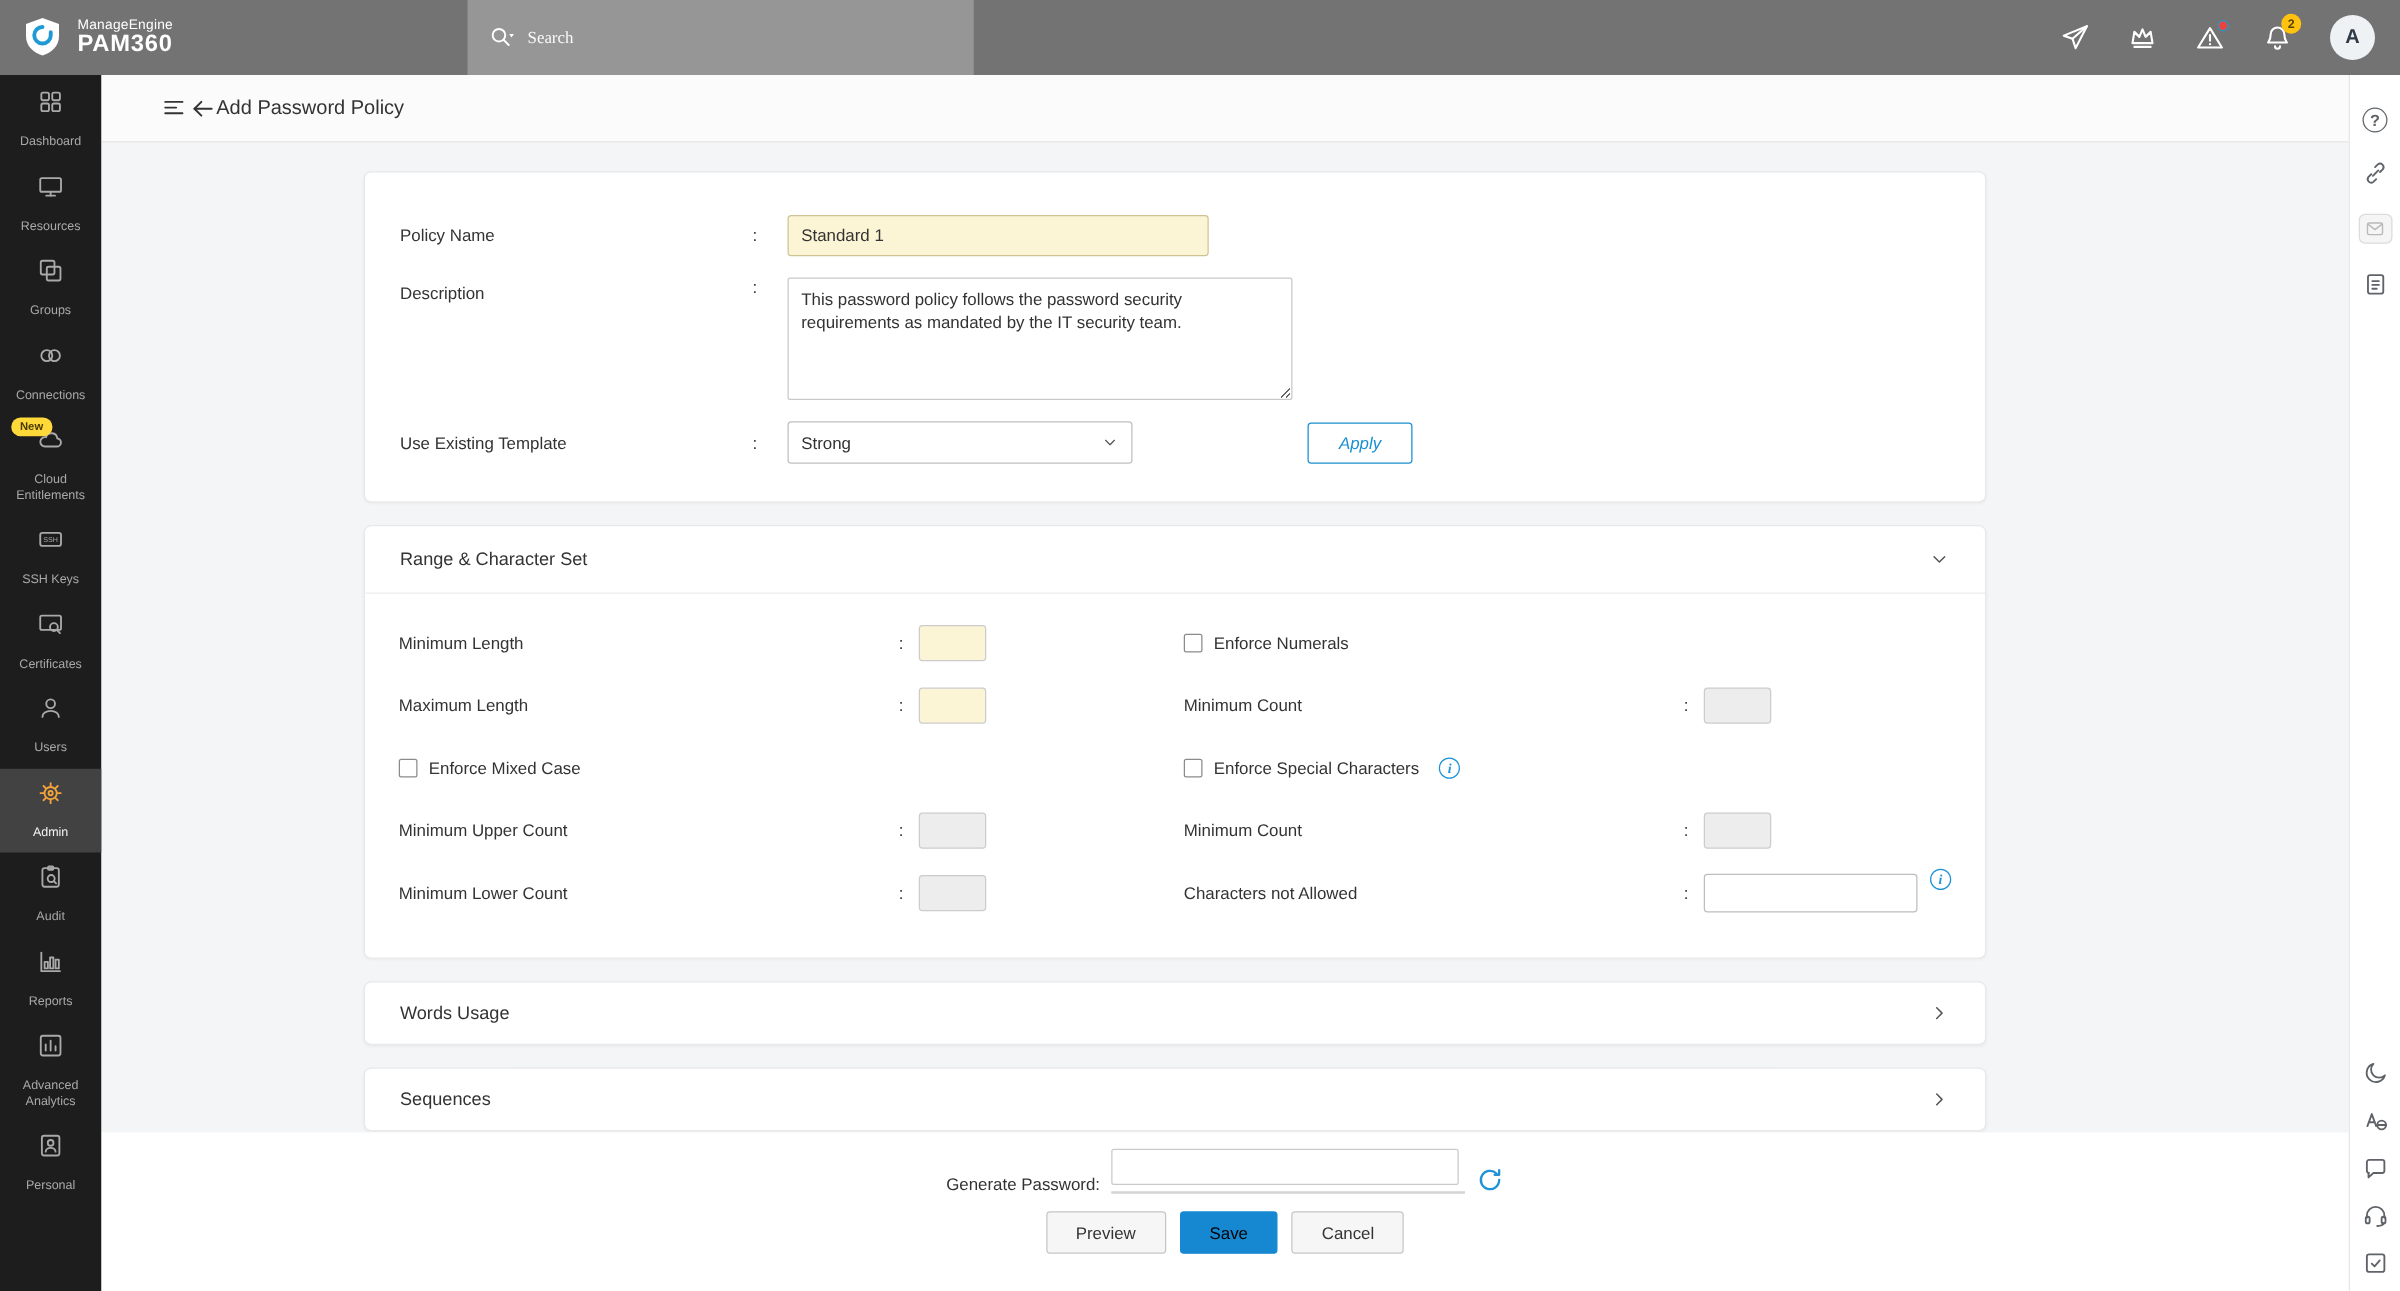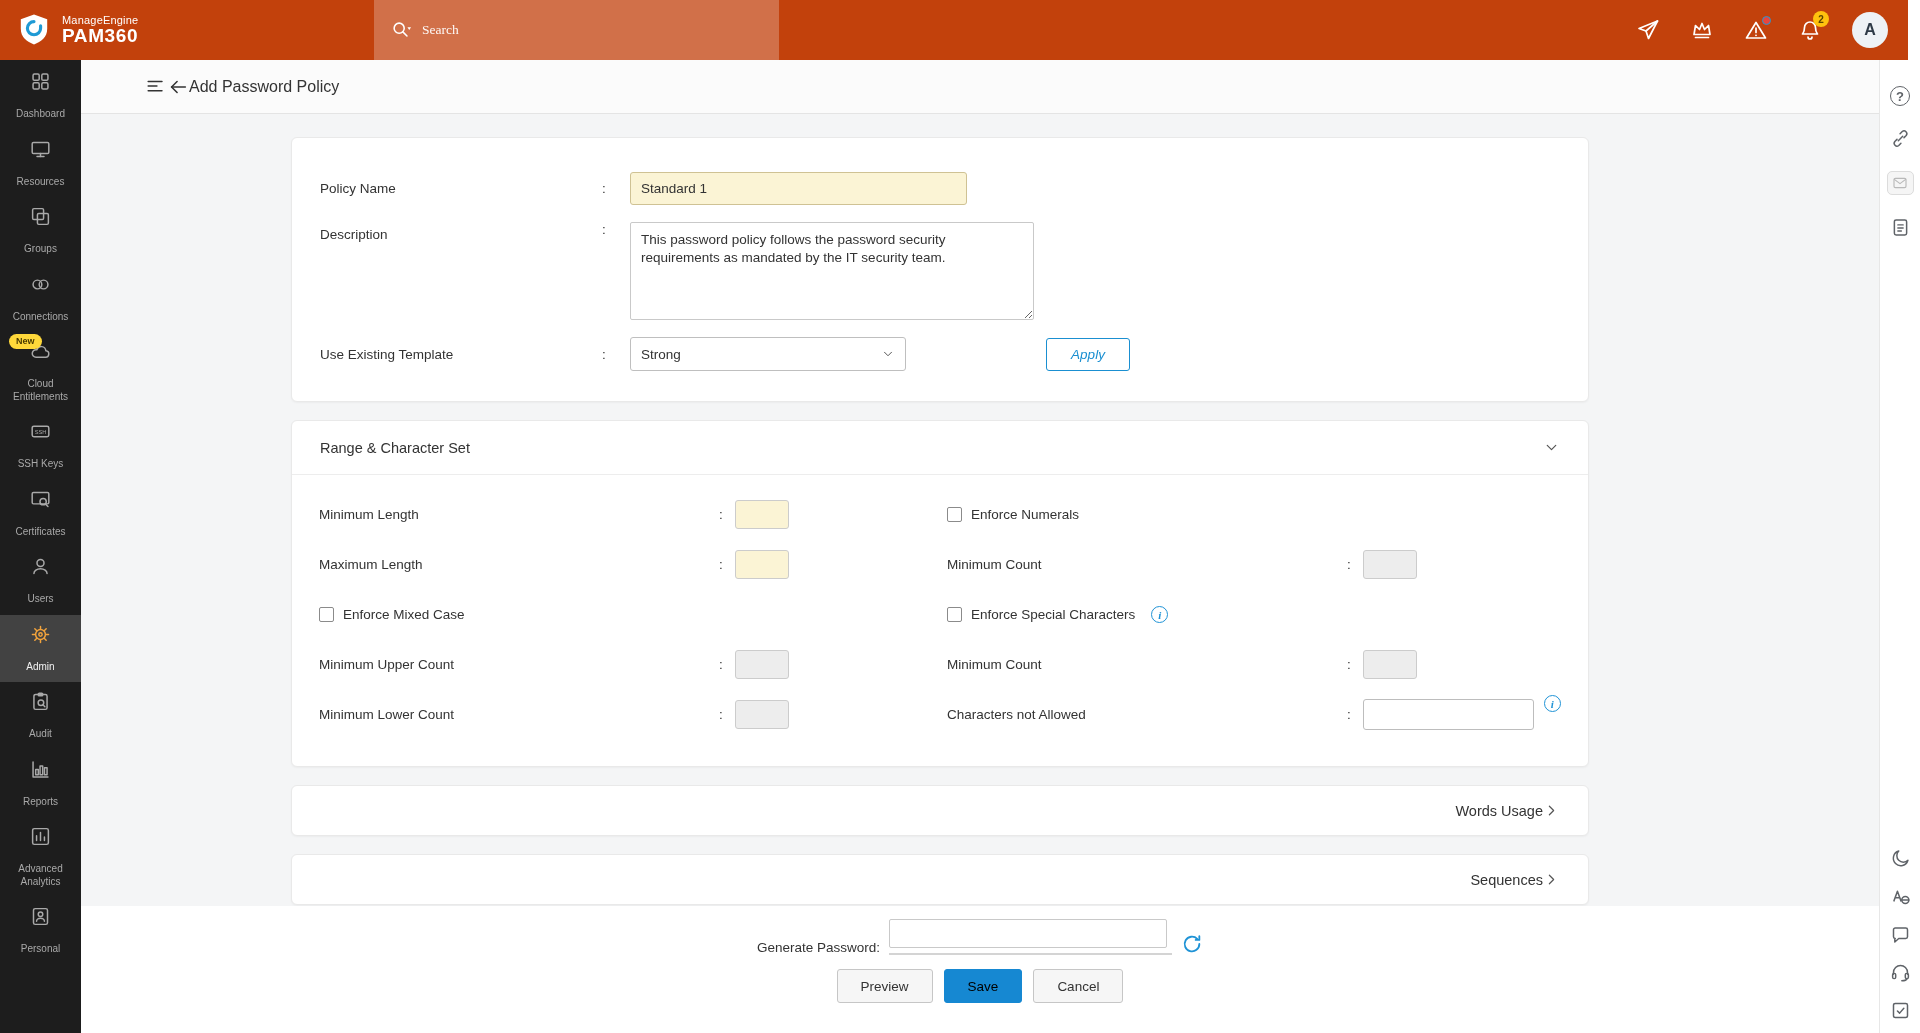--- a/index.html
+++ b/index.html
@@ -1,20 +1,20 @@
 <!DOCTYPE html>
 <html><head>
 <meta charset="utf-8">
 <style>
   *{box-sizing:border-box;margin:0;padding:0}
   html,body{width:1920px;height:1033px;overflow:hidden;font-family:"Liberation Sans",sans-serif}
   .app{position:relative;width:1920px;height:1033px;background:#fff}
 
   
-  .topbar{position:absolute;top:0;left:0;right:12px;height:60px;background:#c2410c;display:flex;align-items:center;color:#fff;z-index:30}
+  .topbar{position:absolute;top:0;left:0;right:0;height:60px;background:#737373;display:flex;align-items:center;color:#fff;z-index:30}
   .brand{display:flex;align-items:center;gap:10px;padding:0 16px;width:374px;cursor:pointer}
   .brand-text{display:flex;flex-direction:column;line-height:1.1}
   .brand-l1{font-size:11px;letter-spacing:.2px}
   .brand-l2{font-size:19px;font-weight:bold;letter-spacing:.6px}
   .searchblock{width:405px;height:60px;background:rgba(255,255,255,.25);display:flex;align-items:center;gap:10px;padding:0 16px}
   .searchblock input{flex:1;background:transparent;border:none;outline:none;color:#fff;font-size:13.5px;font-family:Liberation Serif, serif}
   .searchblock input::placeholder{color:rgba(255,255,255,.95)}
   .top-right{margin-left:auto;display:flex;align-items:center;gap:30px;padding-right:20px}
   .top-ic{position:relative;width:24px;height:24px;color:#fff;cursor:pointer}
   .reddot{position:absolute;top:-2px;right:-3px;width:9px;height:9px;border-radius:50%;background:#e8453c;border:1.5px solid #1f9ad5}
@@ -31,21 +31,21 @@
 
   
   .rightrail{position:absolute;top:60px;right:0;bottom:0;width:41px;background:#fff;border-left:1px solid #e7e7e7;display:flex;flex-direction:column;align-items:center;padding:26px 0 12px;gap:22px;z-index:20}
   .rail-ic{width:21px;height:21px;color:#5f6368;cursor:pointer;display:flex;align-items:center;justify-content:center}
   .rail-box{width:27px;height:24px;border:1px solid #dcdcdc;border-radius:5px;background:#f5f5f5;display:flex;align-items:center;justify-content:center;cursor:pointer}
   .rail-bottom{margin-top:auto;display:flex;flex-direction:column;align-items:center;gap:17px}
   .help-circle{width:20px;height:20px;border:1.6px solid #5f6368;border-radius:50%;color:#5f6368;font-size:13px;font-weight:bold;display:flex;align-items:center;justify-content:center;cursor:pointer}
 
   
   .main{position:absolute;top:60px;left:81px;right:41px;bottom:0;background:#f4f5f6}
-  .page-header{height:54px;background:#fbfbfb;border-bottom:1px solid #e4e4e4;display:flex;align-items:center;padding-left:64px}
+  .page-header{height:54px;background:#fbfbfb;border-bottom:1px solid #e4e4e4;display:flex;align-items:center;padding-left:48px}
   .ph-ic{width:22px;height:22px;color:#333;cursor:pointer}
   .page-title{font-size:16px;color:#333;font-weight:500}
 
   .content{position:absolute;top:54px;left:0;right:0;bottom:127px;padding:23px 0 0 210px;overflow:hidden}
   .card{width:1298px;background:#fff;border:1px solid #e9e9e9;border-radius:6px;box-shadow:0 1px 2px rgba(0,0,0,.04)}
   .card1{padding:34px 28px 30px}
   .frow{display:grid;grid-template-columns:282px 16px auto;align-items:center;margin-bottom:17px}
   .frow.top{align-items:start}
   .frow.top .flabel{padding-top:5px}
   .frow:last-child{margin-bottom:0}
@@ -69,21 +69,21 @@
   .cell .fcolon{margin-right:12px}
   .sm{width:54px;height:29px;border:1px solid #ccc;border-radius:3px;background:#ededed;padding:0 8px;font-size:13px;outline:none;font-family:"Liberation Sans",sans-serif}
   .sm.yellow{background:#fbf4d5}
   .wide{width:171px;height:31px;border:1px solid #bdbdbd;border-radius:3px;background:#fff;padding:0 8px;font-size:13px;outline:none;font-family:"Liberation Sans",sans-serif}
   .cbcell{gap:9px}
   input[type=checkbox]{appearance:none;width:15px;height:15px;border:1px solid #8b8b8b;border-radius:2px;background:#fff;cursor:pointer;margin:0}
   .cblabel{font-size:13.5px;color:#333}
   .info{width:17px;height:17px;border:1.5px solid #1f93d6;border-radius:50%;display:inline-flex;align-items:center;justify-content:center;color:#1f93d6;font-size:11px;font-weight:bold;font-style:italic;font-family:"Liberation Serif",serif;margin-left:7px;cursor:pointer;flex:0 0 auto}
   .info.raised{margin-left:10px;transform:translateY(-11px)}
 
-  .collapsed{margin-top:18px;height:51px;display:flex;align-items:center;justify-content:flex-end;padding:0 28px;cursor:pointer}
+  .collapsed{margin-top:18px;height:51px;display:flex;align-items:center;justify-content:space-between;padding:0 28px;cursor:pointer}
 
   
   .footerbar{position:absolute;left:0;right:0;bottom:0;height:127px;background:#fff;display:flex;flex-direction:column;align-items:center;padding-top:13px}
   .gen-row{display:flex;align-items:flex-end;gap:9px}
   .gen-label{font-size:13.5px;color:#333;padding-top:6px}
   .gen-col{display:flex;flex-direction:column}
   .gen-input{width:278px;height:29px;border:1px solid #c9c9c9;border-radius:2px;padding:0 8px;font-size:13px;outline:none;font-family:"Liberation Sans",sans-serif}
   .strength{width:283px;height:4px;border-bottom:2px solid #d4d4d4;margin-top:3px}
   .gen-refresh{width:22px;height:22px;color:#1f93d6;cursor:pointer;margin-top:4px}
   .btn-row{display:flex;gap:11px;margin-top:14px}

